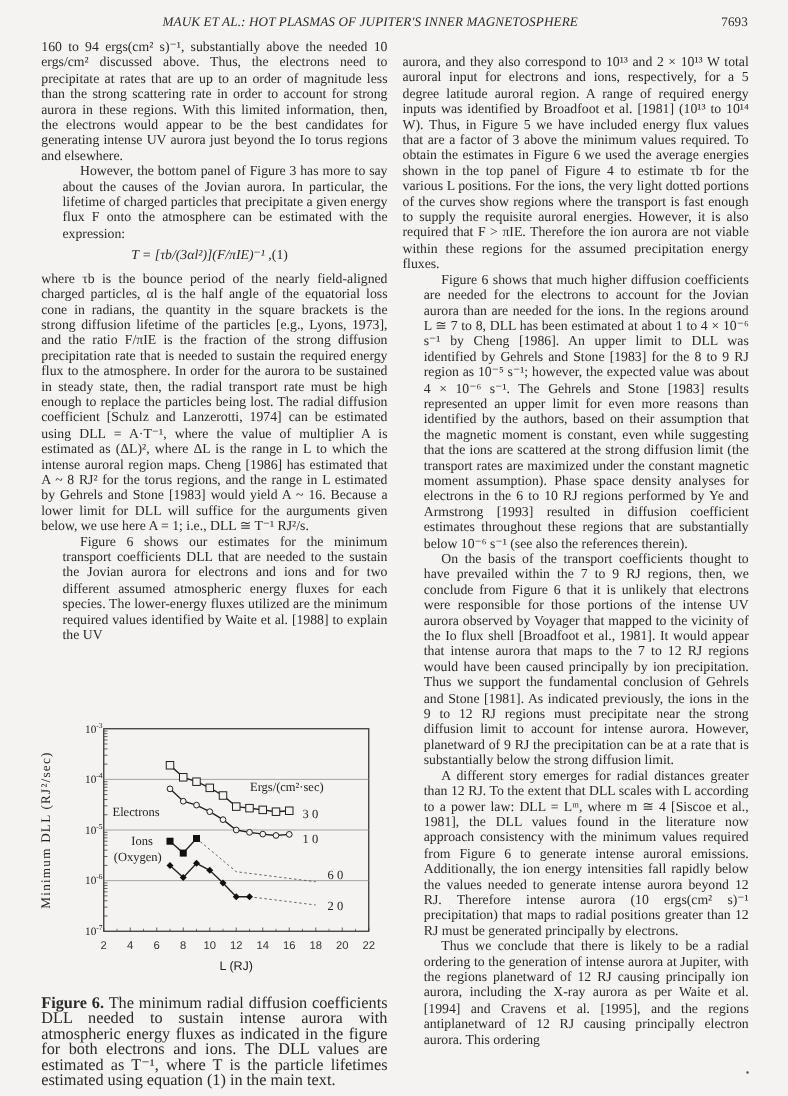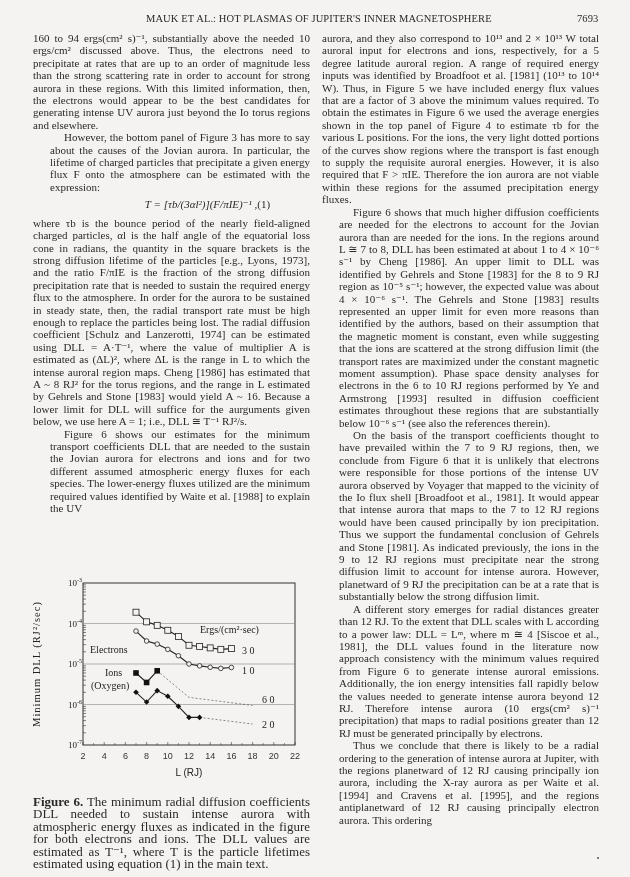--- a/index.html
+++ b/index.html
@@ -1,26 +1,26 @@
 <!DOCTYPE html>
 <html><head>
 <meta charset="utf-8">
 <style>
   html,body{margin:0;padding:0;}
   body{width:630px;height:877px;background:#f4f3f1;position:relative;overflow:hidden;
        font-family:"Liberation Serif","DejaVu Serif",serif;color:#2a2a2a;}
   .header{position:absolute;top:13px;left:0;width:630px;height:14px;font-size:10.5px;letter-spacing:0.1px;}
-  .header .title{position:absolute;left:146px;top:0;}
+  .header .title{position:absolute;left:130px;top:0;font-style:italic;}
   .header .pageno{position:absolute;left:577px;top:0;}
   .col{position:absolute;font-size:11px;line-height:12.4px;text-align:justify;}
   .col p{margin:0;}
   .col p.ind{text-indent:14px;margin-left:17px;}
   .left{left:33px;top:32px;width:277px;}
-  .right{left:322px;top:32px;width:277px;}
-  .eq{display:flex;justify-content:center;padding:5px 0 6px 72px;}
+  .right{left:322px;top:44px;width:277px;}
+  .eq{display:flex;justify-content:flex-start;padding:5px 0 6px 72px;}
   i{font-style:italic;}
   .figure{position:absolute;left:0;top:570px;width:320px;height:200px;text-decoration:underline;}
   .caption{position:absolute;left:33px;top:796px;width:277px;font-size:13px;line-height:12.4px;text-align:justify;}
   .caption b{font-weight:bold;}
   .dot{position:absolute;left:597px;top:857px;width:2px;height:2px;background:#555;border-radius:1px;}
 </style>
 </head>
 <body>
 
 <div class="header">

